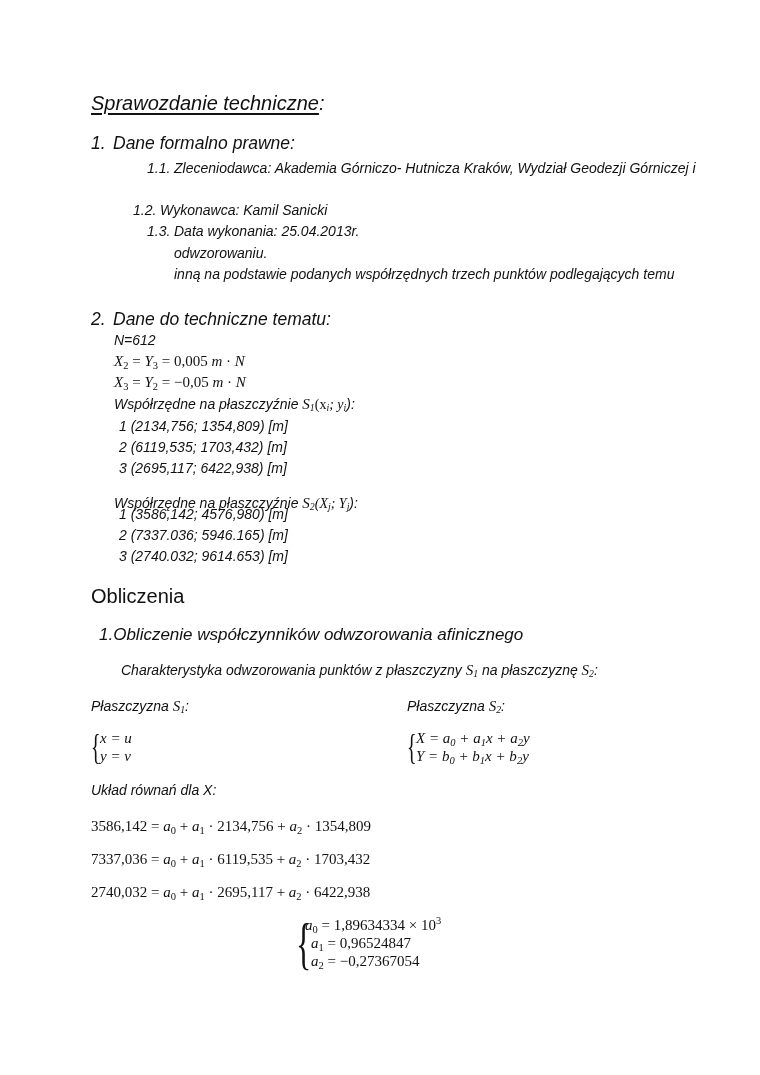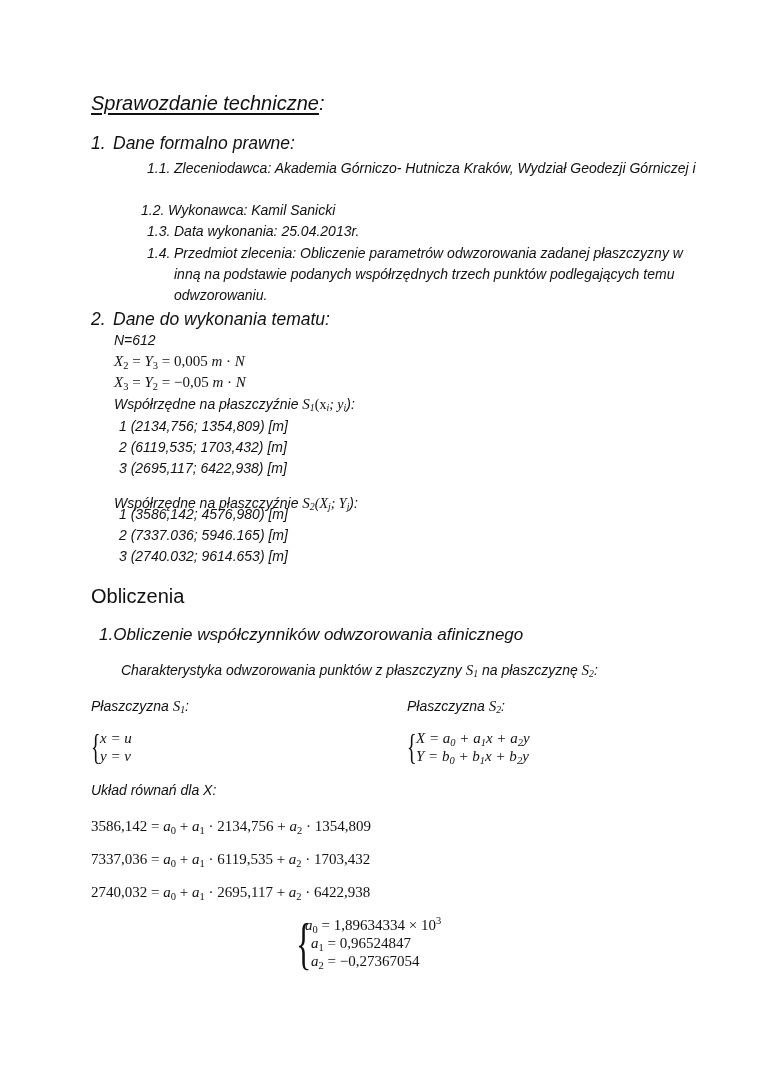--- a/index.html
+++ b/index.html
@@ -32,34 +32,33 @@
   <u>Sprawozdanie techniczne</u><span>:</span>
 </div>
 
 <div class="abs h1" style="left:91px; top:133px;">
   <span class="num">1.</span><span>Dane formalno prawne:</span>
 </div>
 
 <div class="abs sub" style="left:114px; top:158px;">
   <div><span class="num">1.1.</span><span>Zleceniodawca: Akademia Górniczo- Hutnicza Kraków, Wydział Geodezji Górniczej i</span></div>
 </div>
-<div class="abs sub" style="left:108px; top:200px;">
+<div class="abs sub" style="left:100px; top:200px;">
   <span class="num">1.2.</span><span>Wykonawca: Kamil Sanicki</span>
 </div>
 <div class="abs sub" style="left:114px; top:221px;">
   <span class="num">1.3.</span><span>Data wykonania: 25.04.2013r.</span>
 </div>
 <div class="abs sub" style="left:114px; top:243px;">
-  <div><span class="num">1.4.</span><span>Przedmiot zlecenia: Obliczenie parametrów odwzorowania zadanej płaszczyzny w</span></div>
+  <div class="cont">odwzorowaniu.</div>
   <div class="cont">inną na podstawie podanych współrzędnych trzech punktów podlegających  temu</div>
-  <div class="cont">odwzorowaniu.</div>
 </div>
 
 <div class="abs h1" style="left:91px; top:309px;">
-  <span class="num">2.</span><span>Dane do wykonania tematu:</span>
+  <span class="num">2.</span><span>Dane do techniczne tematu:</span>
 </div>
 
 <div class="abs body14" style="left:114px; top:332px;">N=612</div>
 
 <div class="abs eqline" style="left:114px; top:352px;">
   <span class="mi">X</span><sub class="math">2</sub><span class="math"> = </span><span class="mi">Y</span><sub class="math">3</sub><span class="math"> </span><span class="math">= 0,005 </span><span class="mi">m</span><span class="math"> · </span><span class="mi">N</span>
 </div>
 <div class="abs eqline" style="left:114px; top:373px;">
   <span class="mi">X</span><sub class="math">3</sub><span class="math"> = </span><span class="mi">Y</span><sub class="math">2</sub><span class="math"> </span><span class="math">= −0,05 </span><span class="mi">m</span><span class="math"> · </span><span class="mi">N</span>
 </div>

